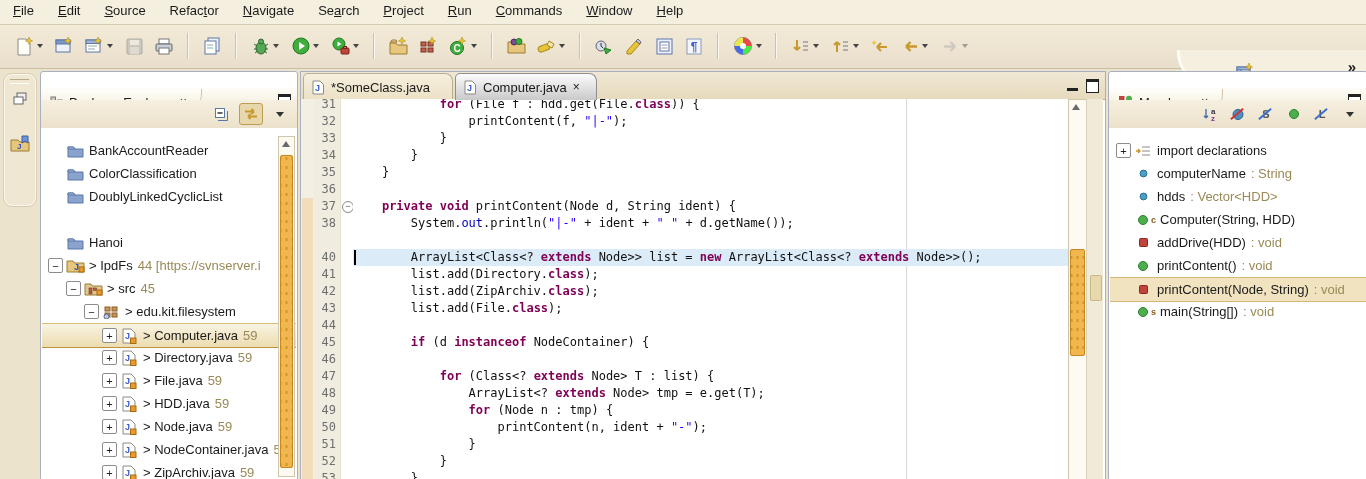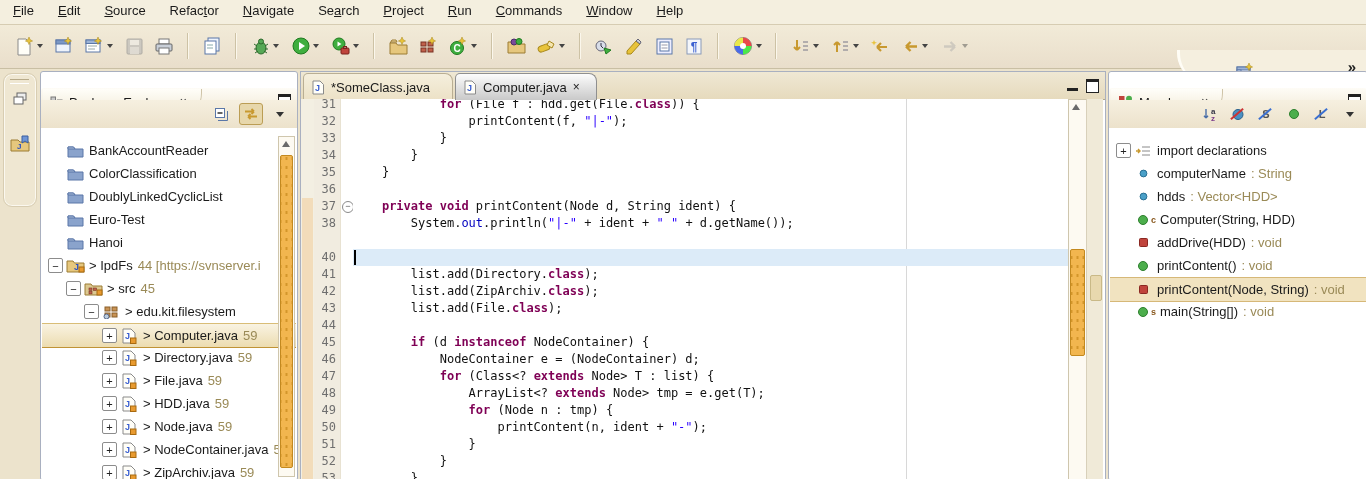--- a/index.html
+++ b/index.html
@@ -471,30 +471,20 @@
         <div class="trow" style="top: 57px; padding-left: 6px;">
           <span class="exp-space"></span>
           <span class="ticon">
             <svg width="17" height="14" viewBox="0 0 17 14">
               <path d="M1 3h5.5L8 5h8v8H1z" fill="#8aa3cc" stroke="#5a77a8"></path>
               <path d="M1 3h5.5L8 5H1z" fill="#aabdda" stroke="#5a77a8"></path>
             </svg>
           </span>
           <span class="lbl">DoublyLinkedCyclicList</span>
         </div>
-        <div class="trow" style="top: 80px; padding-left: 6px;">
-          <span class="exp-space"></span>
-          <span class="ticon">
-            <svg width="17" height="14" viewBox="0 0 17 14">
-              <path d="M1 3h5.5L8 5h8v8H1z" fill="#8aa3cc" stroke="#5a77a8"></path>
-              <path d="M1 3h5.5L8 5H1z" fill="#aabdda" stroke="#5a77a8"></path>
-            </svg>
-          </span>
-          <span class="lbl">Euro-Test</span>
-        </div>
         <div class="trow" style="top: 103px; padding-left: 6px;">
           <span class="exp-space"></span>
           <span class="ticon">
             <svg width="17" height="14" viewBox="0 0 17 14">
               <path d="M1 3h5.5L8 5h8v8H1z" fill="#8aa3cc" stroke="#5a77a8"></path>
               <path d="M1 3h5.5L8 5H1z" fill="#aabdda" stroke="#5a77a8"></path>
             </svg>
           </span>
           <span class="lbl">Hanoi</span>
         </div>
@@ -692,26 +682,26 @@
       <div class="cur-line" style="top: 150px;"></div>
           <div class="cline" style="top: -3px;"><span class="p">            </span><span class="k">for</span><span class="p"> (File f : hdd.get(File.</span><span class="k">class</span><span class="p">)) {</span></div>
           <div class="cline" style="top: 14px;"><span class="p">                printContent(f, </span><span class="s">"|-"</span><span class="p">);</span></div>
           <div class="cline" style="top: 31px;"><span class="p">            }</span></div>
           <div class="cline" style="top: 48px;"><span class="p">        }</span></div>
           <div class="cline" style="top: 65px;"><span class="p">    }</span></div>
           <div class="cline" style="top: 82px;"></div>
           <div class="cline" style="top: 99px;"><span class="p">    </span><span class="k">private</span><span class="p"> </span><span class="k">void</span><span class="p"> printContent(Node d, String ident) {</span></div>
           <div class="cline" style="top: 116px;"><span class="p">        System.</span><span class="f">out</span><span class="p">.println(</span><span class="s">"|-"</span><span class="p"> + ident + </span><span class="s">" "</span><span class="p"> + d.getName());</span></div>
           <div class="cline" style="top: 133px;"></div>
+          <div class="cline" style="top: 150px;"><span class="p">        ArrayList&lt;Class&lt;? </span><span class="k">extends</span><span class="p"> Node&gt;&gt; list = </span><span class="k">new</span><span class="p"> ArrayList&lt;Class&lt;? </span><span class="k">extends</span><span class="p"> Node&gt;&gt;();</span></div>
           <div class="cline" style="top: 167px;"><span class="p">        list.add(Directory.</span><span class="k">class</span><span class="p">);</span></div>
           <div class="cline" style="top: 184px; text-align: right;"><span class="p">        list.add(ZipArchiv.</span><span class="k">class</span><span class="p">);</span></div>
           <div class="cline" style="top: 201px;"><span class="p">        list.add(File.</span><span class="k">class</span><span class="p">);</span></div>
           <div class="cline" style="top: 218px;"></div>
           <div class="cline" style="top: 235px;"><span class="p">        </span><span class="k">if</span><span class="p"> (d </span><span class="k">instanceof</span><span class="p"> NodeContainer) {</span></div>
-          <div class="cline" style="top: 252px;"><span class="p">            NodeContainer e = (NodeContainer) d;</span></div>
           <div class="cline" style="top: 269px;"><span class="p">            </span><span class="k">for</span><span class="p"> (Class&lt;? </span><span class="k">extends</span><span class="p"> Node&gt; T : list) {</span></div>
           <div class="cline" style="top: 286px;"><span class="p">                ArrayList&lt;? </span><span class="k">extends</span><span class="p"> Node&gt; tmp = e.get(T);</span></div>
           <div class="cline" style="top: 303px;"><span class="p">                </span><span class="k">for</span><span class="p"> (Node n : tmp) {</span></div>
           <div class="cline" style="top: 320px;"><span class="p">                    printContent(n, ident + </span><span class="s">"-"</span><span class="p">);</span></div>
           <div class="cline" style="top: 337px;"><span class="p">                }</span></div>
           <div class="cline" style="top: 354px;"><span class="p">            }</span></div>
           <div class="cline" style="top: 371px;"><span class="p">        }</span></div>
           <div class="caret" style="top: 151px; left: 1px;"></div>
         </div>
       <div class="sb-track e-sb">

